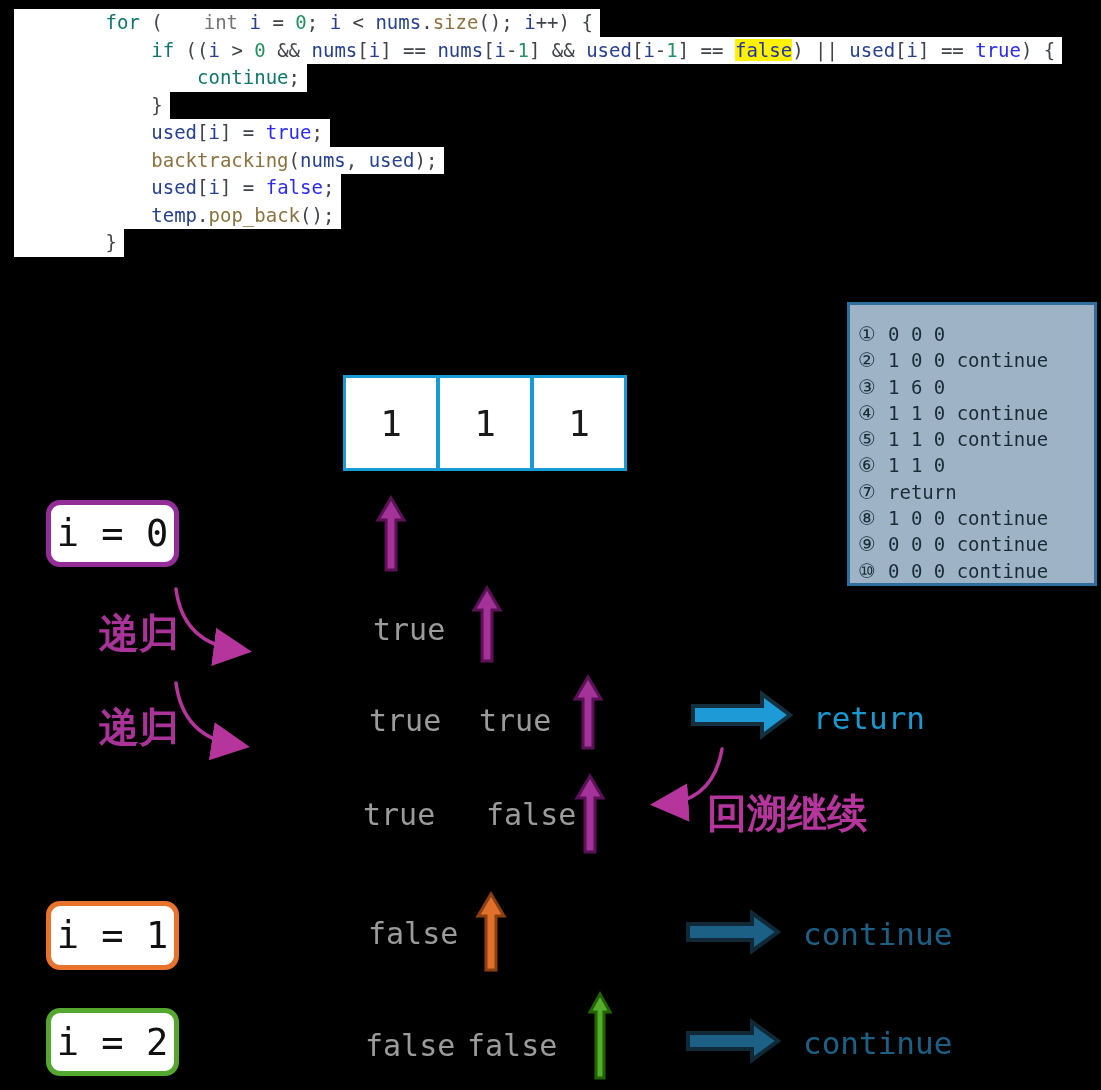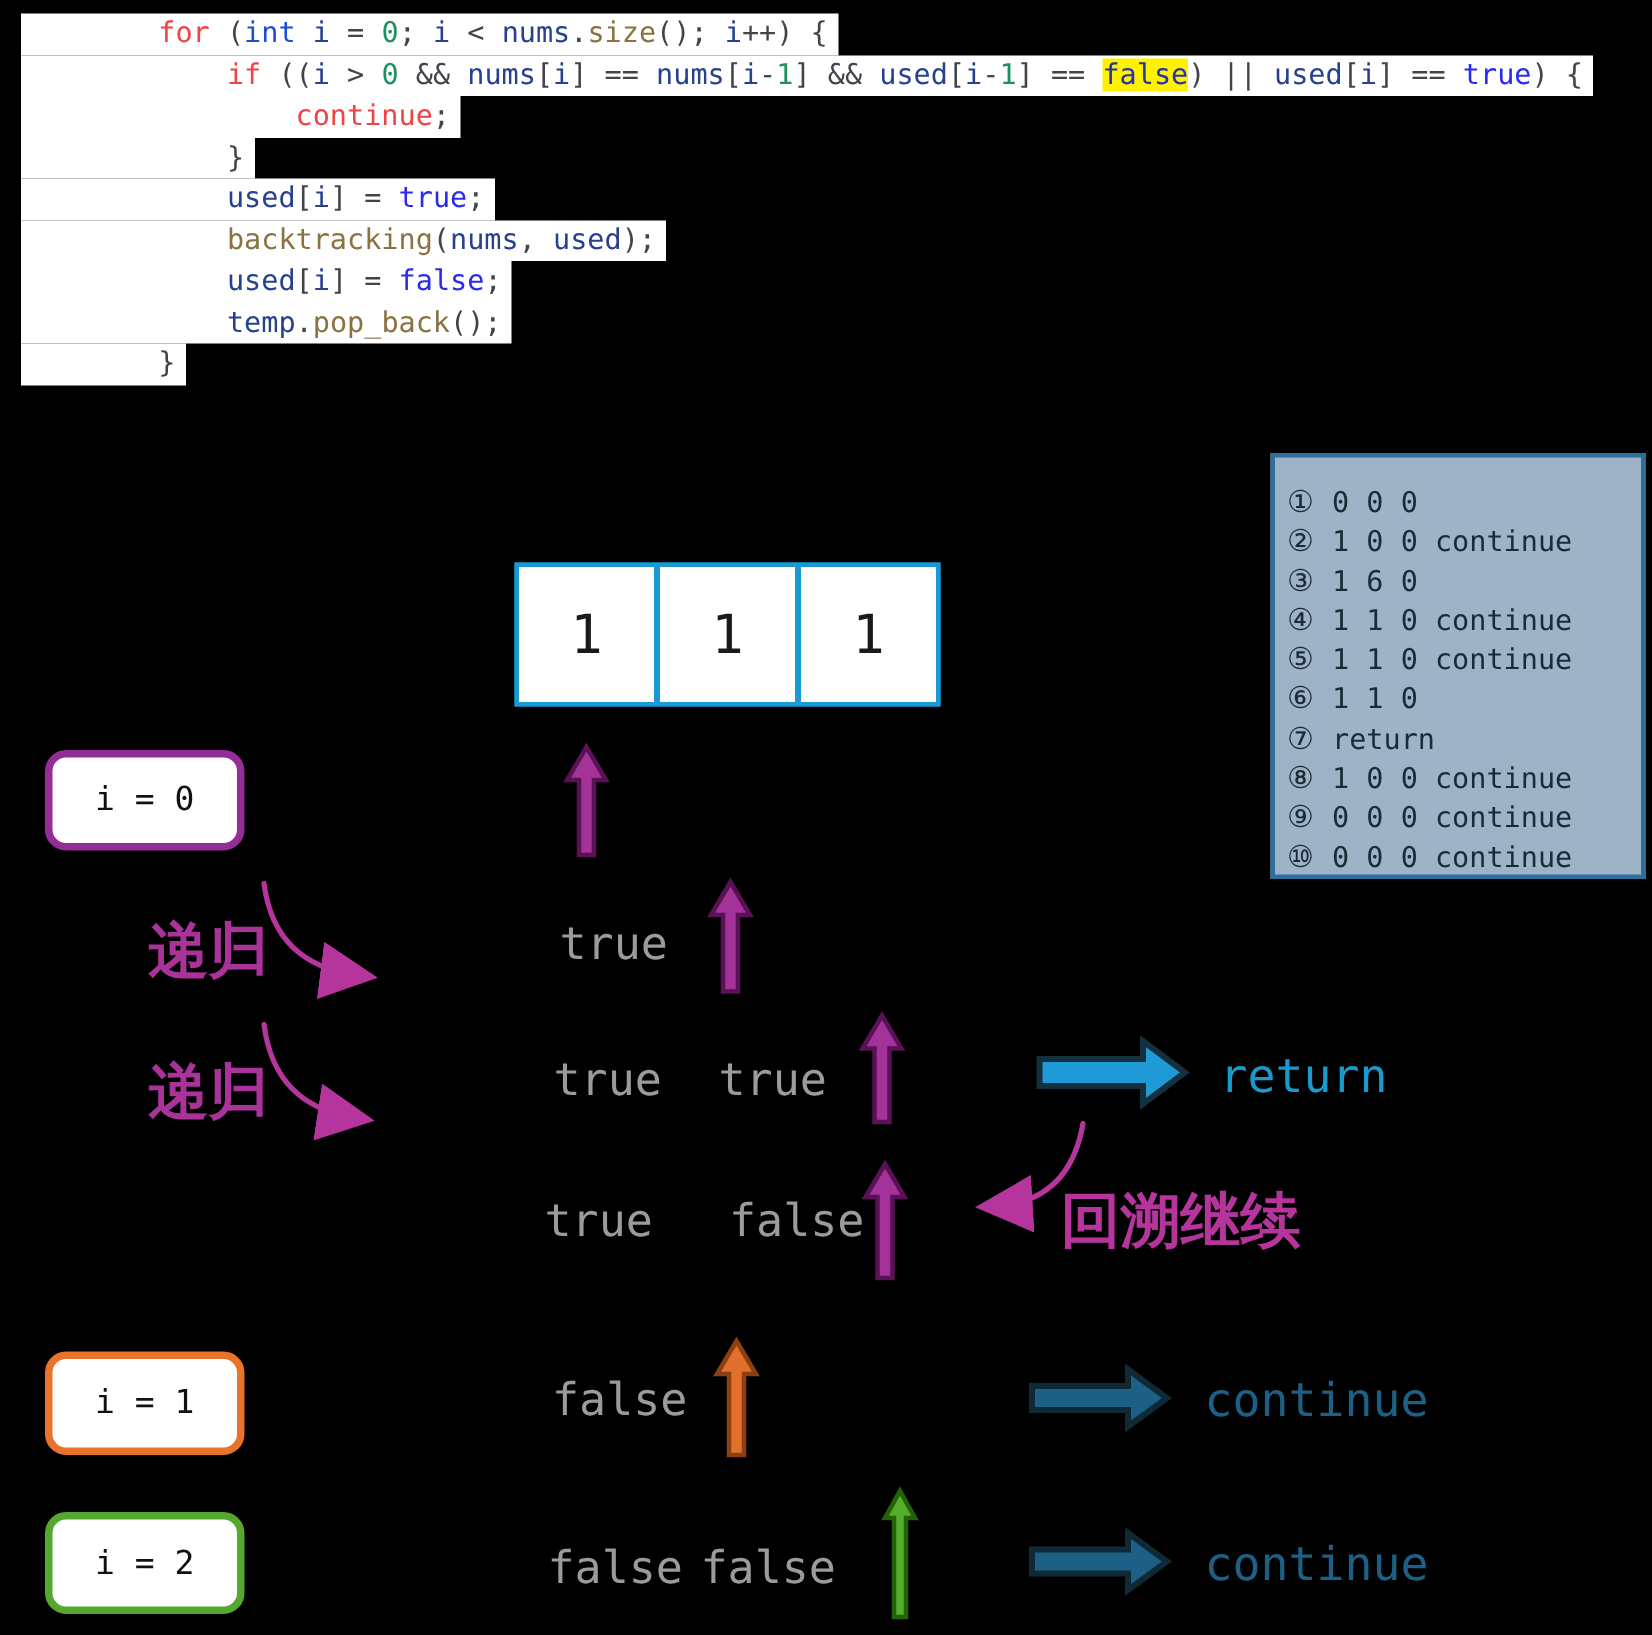--- a/index.html
+++ b/index.html
@@ -10,22 +10,22 @@
   }
 
   
   .code-block { position:absolute; left:14px; top:9px; font-size:19px; }
   .code-line-row { height:27.5px; }
   .code-line {
     display:inline-block; background:#ffffff; white-space:pre;
     height:27.5px; line-height:27.5px; padding-right:7px;
   }
   .tok-pl  { color:#333333; }
-  .tok-kw  { color:#ef4444; }
-  .tok-ty  { color:#1d4ed8; }
+  .tok-kw  { color:#0f766e; }
+  .tok-ty  { color:#737373;margin-left:41px; }
   .tok-bo  { color:#2B2BF0; }
   .tok-bohl{ color:#2335A8; background:#FFF100; }
   .tok-id  { color:#27418F; }
   .tok-fn  { color:#8A7340;text-align:right; }
   .tok-nu  { color:#1F9161; }
   .tok-op  { color:#41454B; }
 
   
   .steps-panel {
     position:absolute; left:847px; top:302px; width:250px; height:284px;
@@ -41,24 +41,24 @@
     background:#189AD5; border:3px solid #189AD5; box-sizing:border-box;
     display:flex; gap:4px;
   }
   .cell {
     flex:1; background:#ffffff; display:flex; align-items:center; justify-content:center;
     font-size:36px; color:#1A1A1A;
   }
 
   
   .ibox {
-    position:absolute; left:30px; width:133px; height:67px; box-sizing:border-box;
+    position:absolute; left:46px; width:133px; height:67px; box-sizing:border-box;
     background:#ffffff; border:5px solid; border-radius:14px;
     display:flex; align-items:center; justify-content:center;
-    font-size:22px; color:#111111; white-space:pre;
+    font-size:37px; color:#111111; white-space:pre;
   }
   .ibox0 { top:500px; border-color:#952D98; }
   .ibox1 { top:901px; border-color:#E8732C; height:69px; }
   .ibox2 { top:1008px; border-color:#54A82F; height:68px; }
 
   
   .lbl { position:absolute; font-size:30px; color:#9B9B9B; white-space:pre; }
   .lbl-r2a { left:373px; top:612px; }
   .lbl-r3a { left:369px; top:703px; }
   .lbl-r3b { left:479px; top:703px; }

